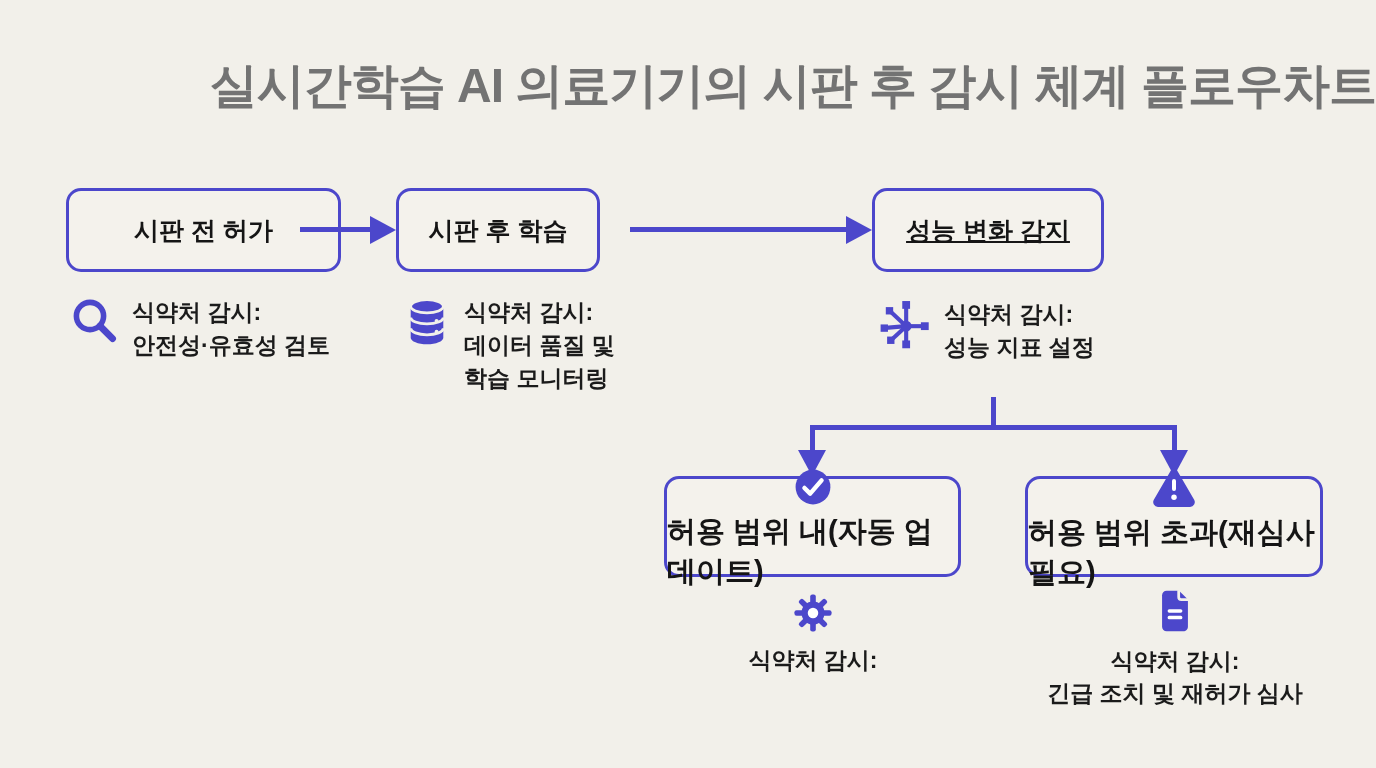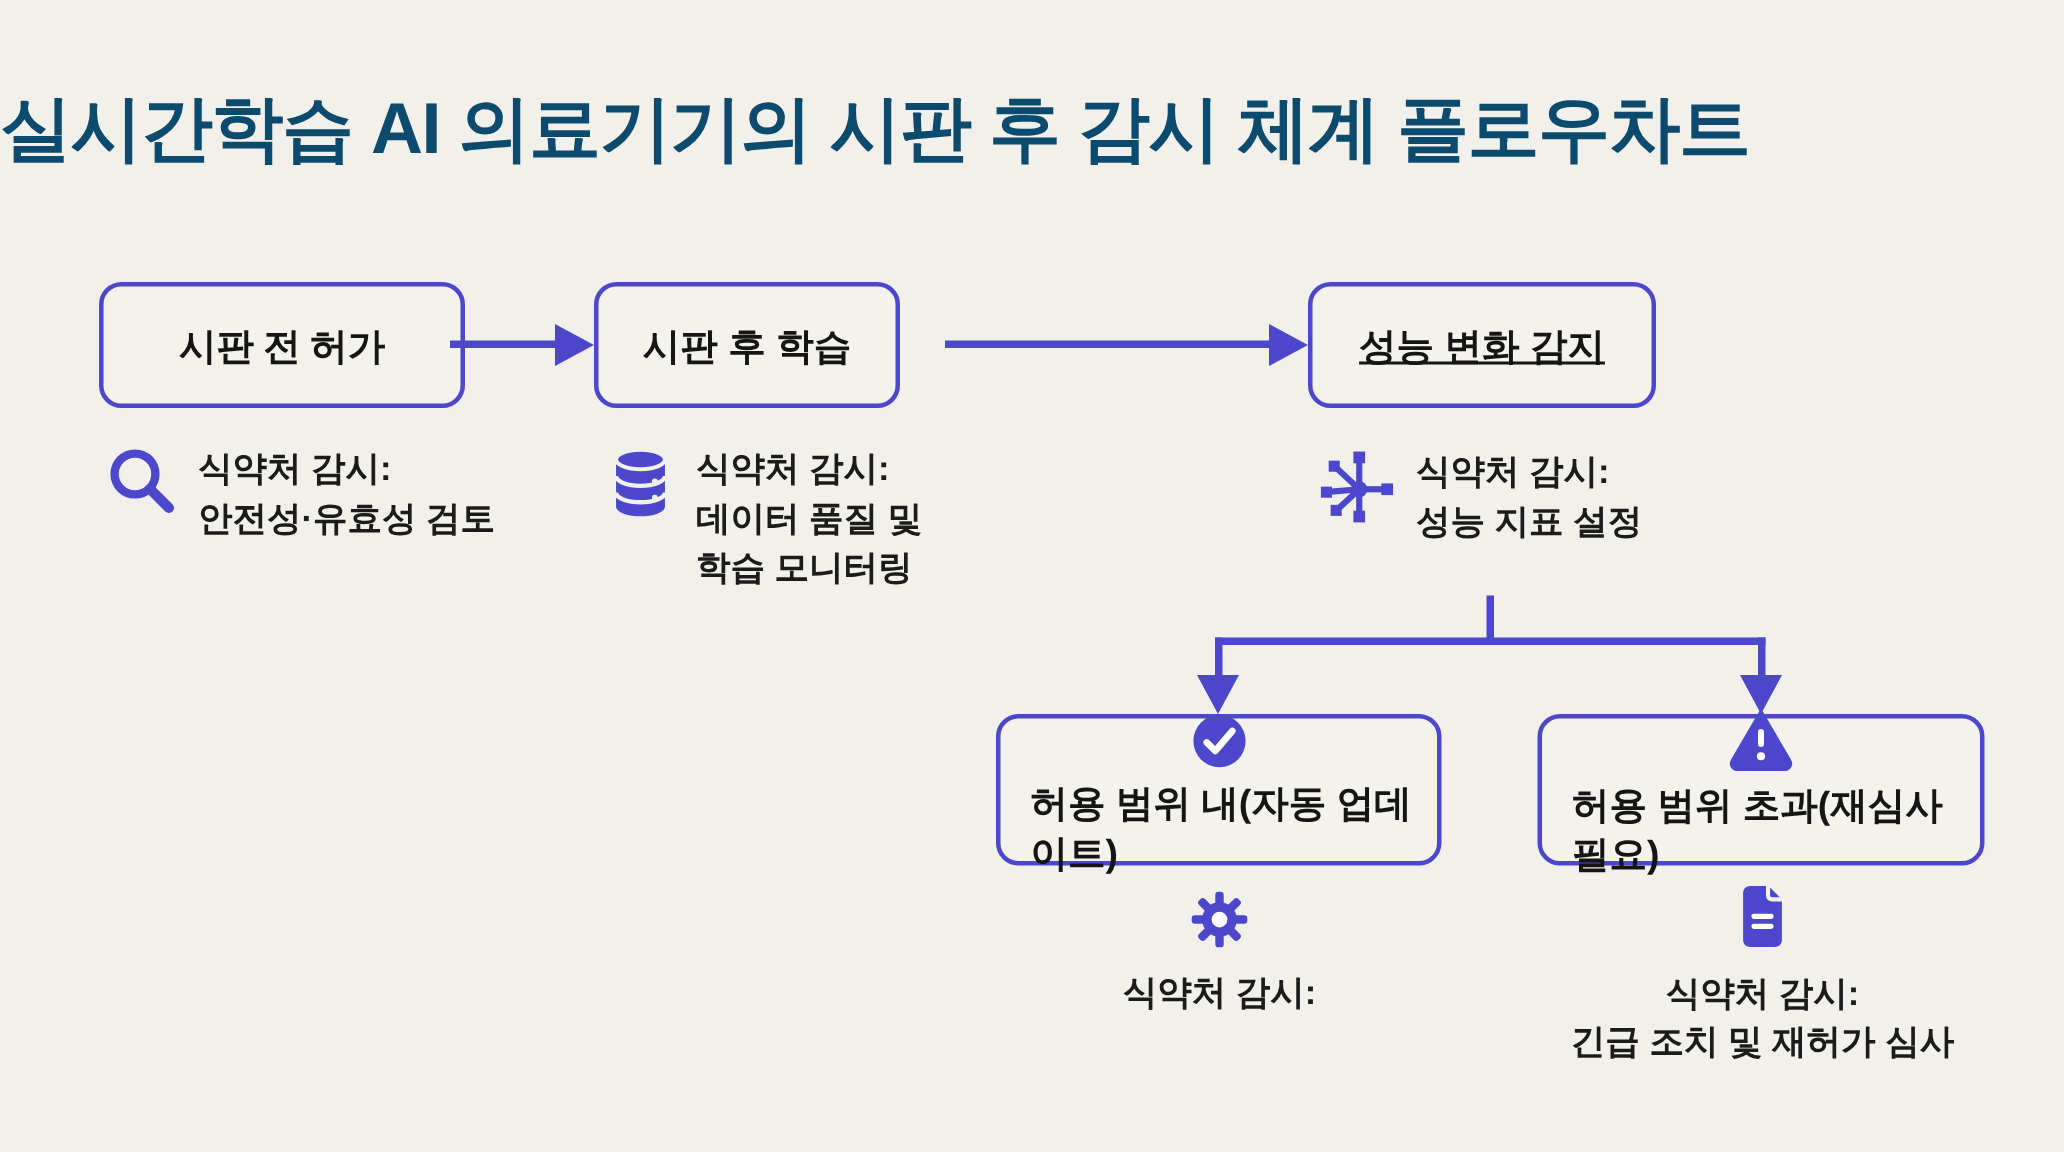--- a/index.html
+++ b/index.html
@@ -7,39 +7,39 @@
   body {
     background:#f2f0ea;
     font-family:"Liberation Sans", "DejaVu Sans", sans-serif;
     color:#171717;
     overflow:hidden;
   }
   .canvas { position:relative; width:1376px; height:768px; background:#f2f0ea; }
 
   .title {
     position:absolute; left:0; top:54; top:54px; width:1376px;
-    text-align:left; font-size:48px; font-weight:800; letter-spacing:-1px;
-    color:#0c4a6e;
+    text-align:right; font-size:48px; font-weight:800; letter-spacing:-1px;
+    color:#737373;
   }
 
   .node {
     position:absolute; border:3px solid #4c47cb; border-radius:15px;
     background:#f4f2ec; display:flex; align-items:center; justify-content:center;
   }
   .node .label { font-size:25px; font-weight:700; color:#151515; }
 
   .node-sm { height:84px; top:188px; }
-  .n1 { left:66px;  width:244px;font-family:Liberation Serif, serif; }
+  .n1 { left:66px;  width:275px; }
   .n2 { left:396px; width:204px; }
   .n3 { left:872px; width:232px;text-decoration:underline; }
 
   .node-lg { height:101px; top:476px; flex-direction:column; justify-content:center; gap:6px; padding-top:4px; }
   .b1 { left:664px;  width:297px; }
   .b2 { left:1025px; width:298px; }
-  .node-lg .label { font-size:25px;padding-left:20px; }
+  .node-lg .label { font-size:29px; }
 
   .hline, .vline { position:absolute; background:#4c47cb; }
   .arrow-right {
     position:absolute; width:0; height:0;
     border-top:14px solid transparent; border-bottom:14px solid transparent;
     border-left:26px solid #4c47cb;
   }
   .arrow-down {
     position:absolute; width:0; height:0;
     border-left:14px solid transparent; border-right:14px solid transparent;

